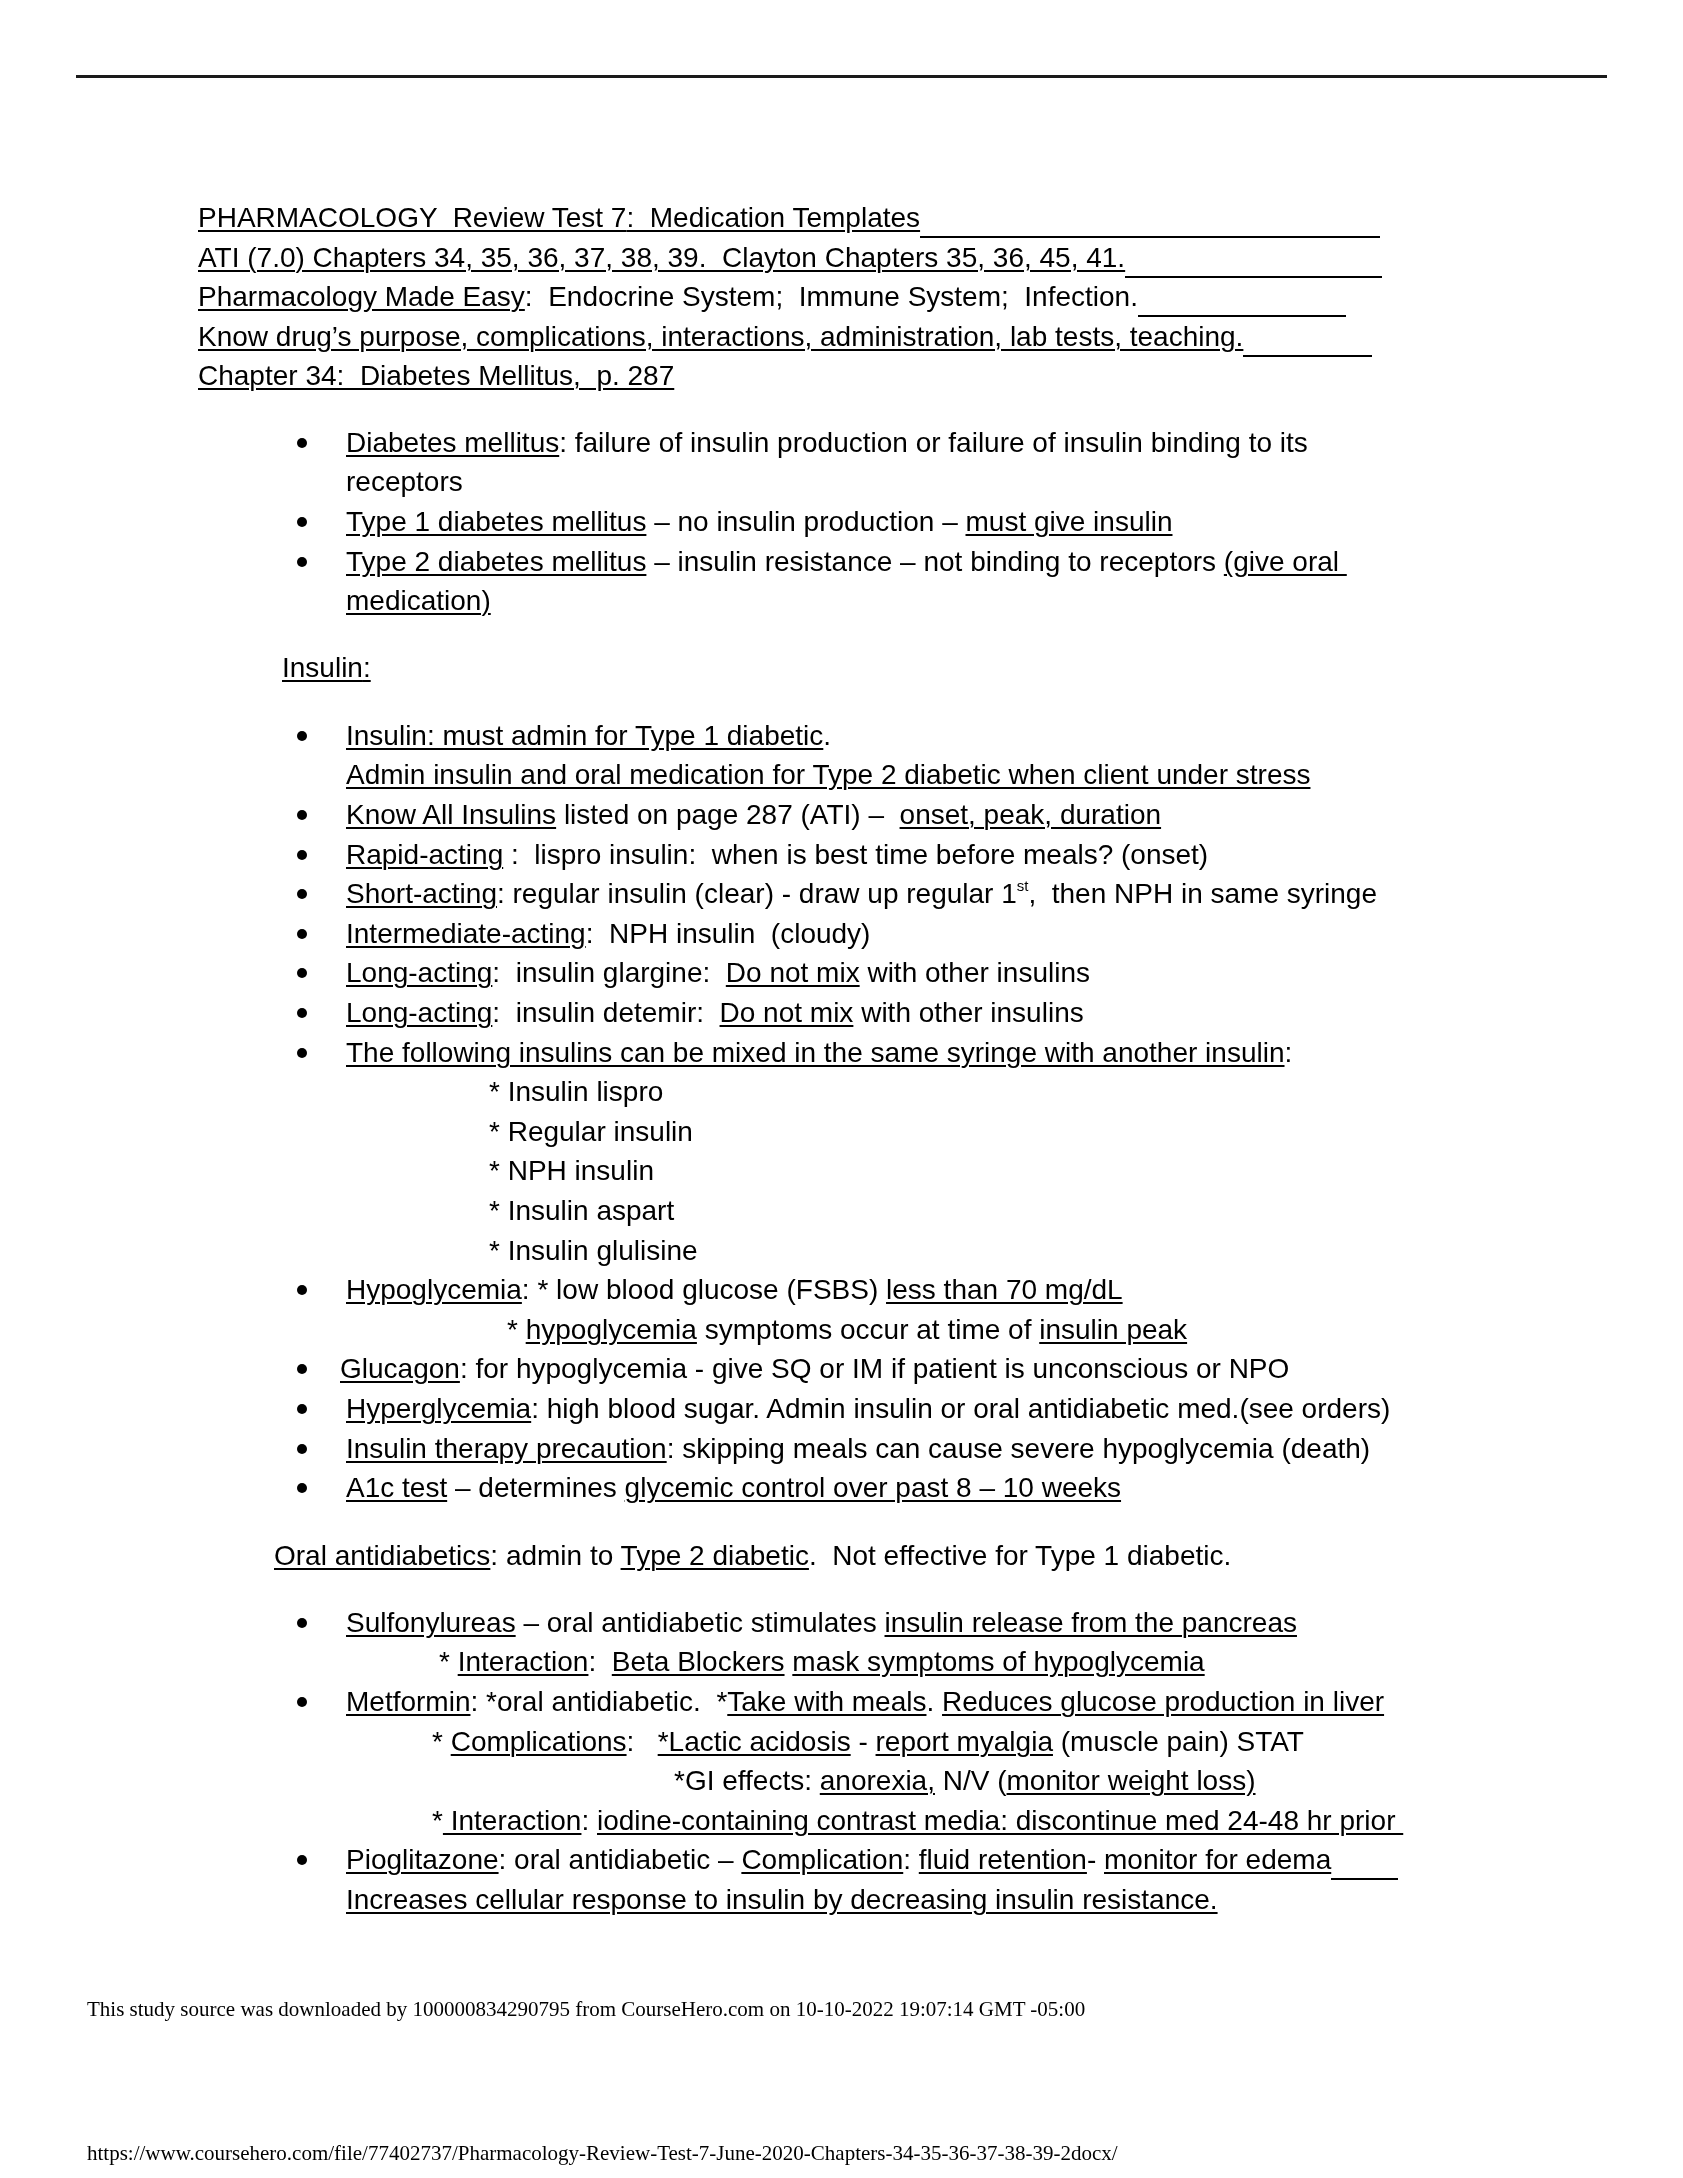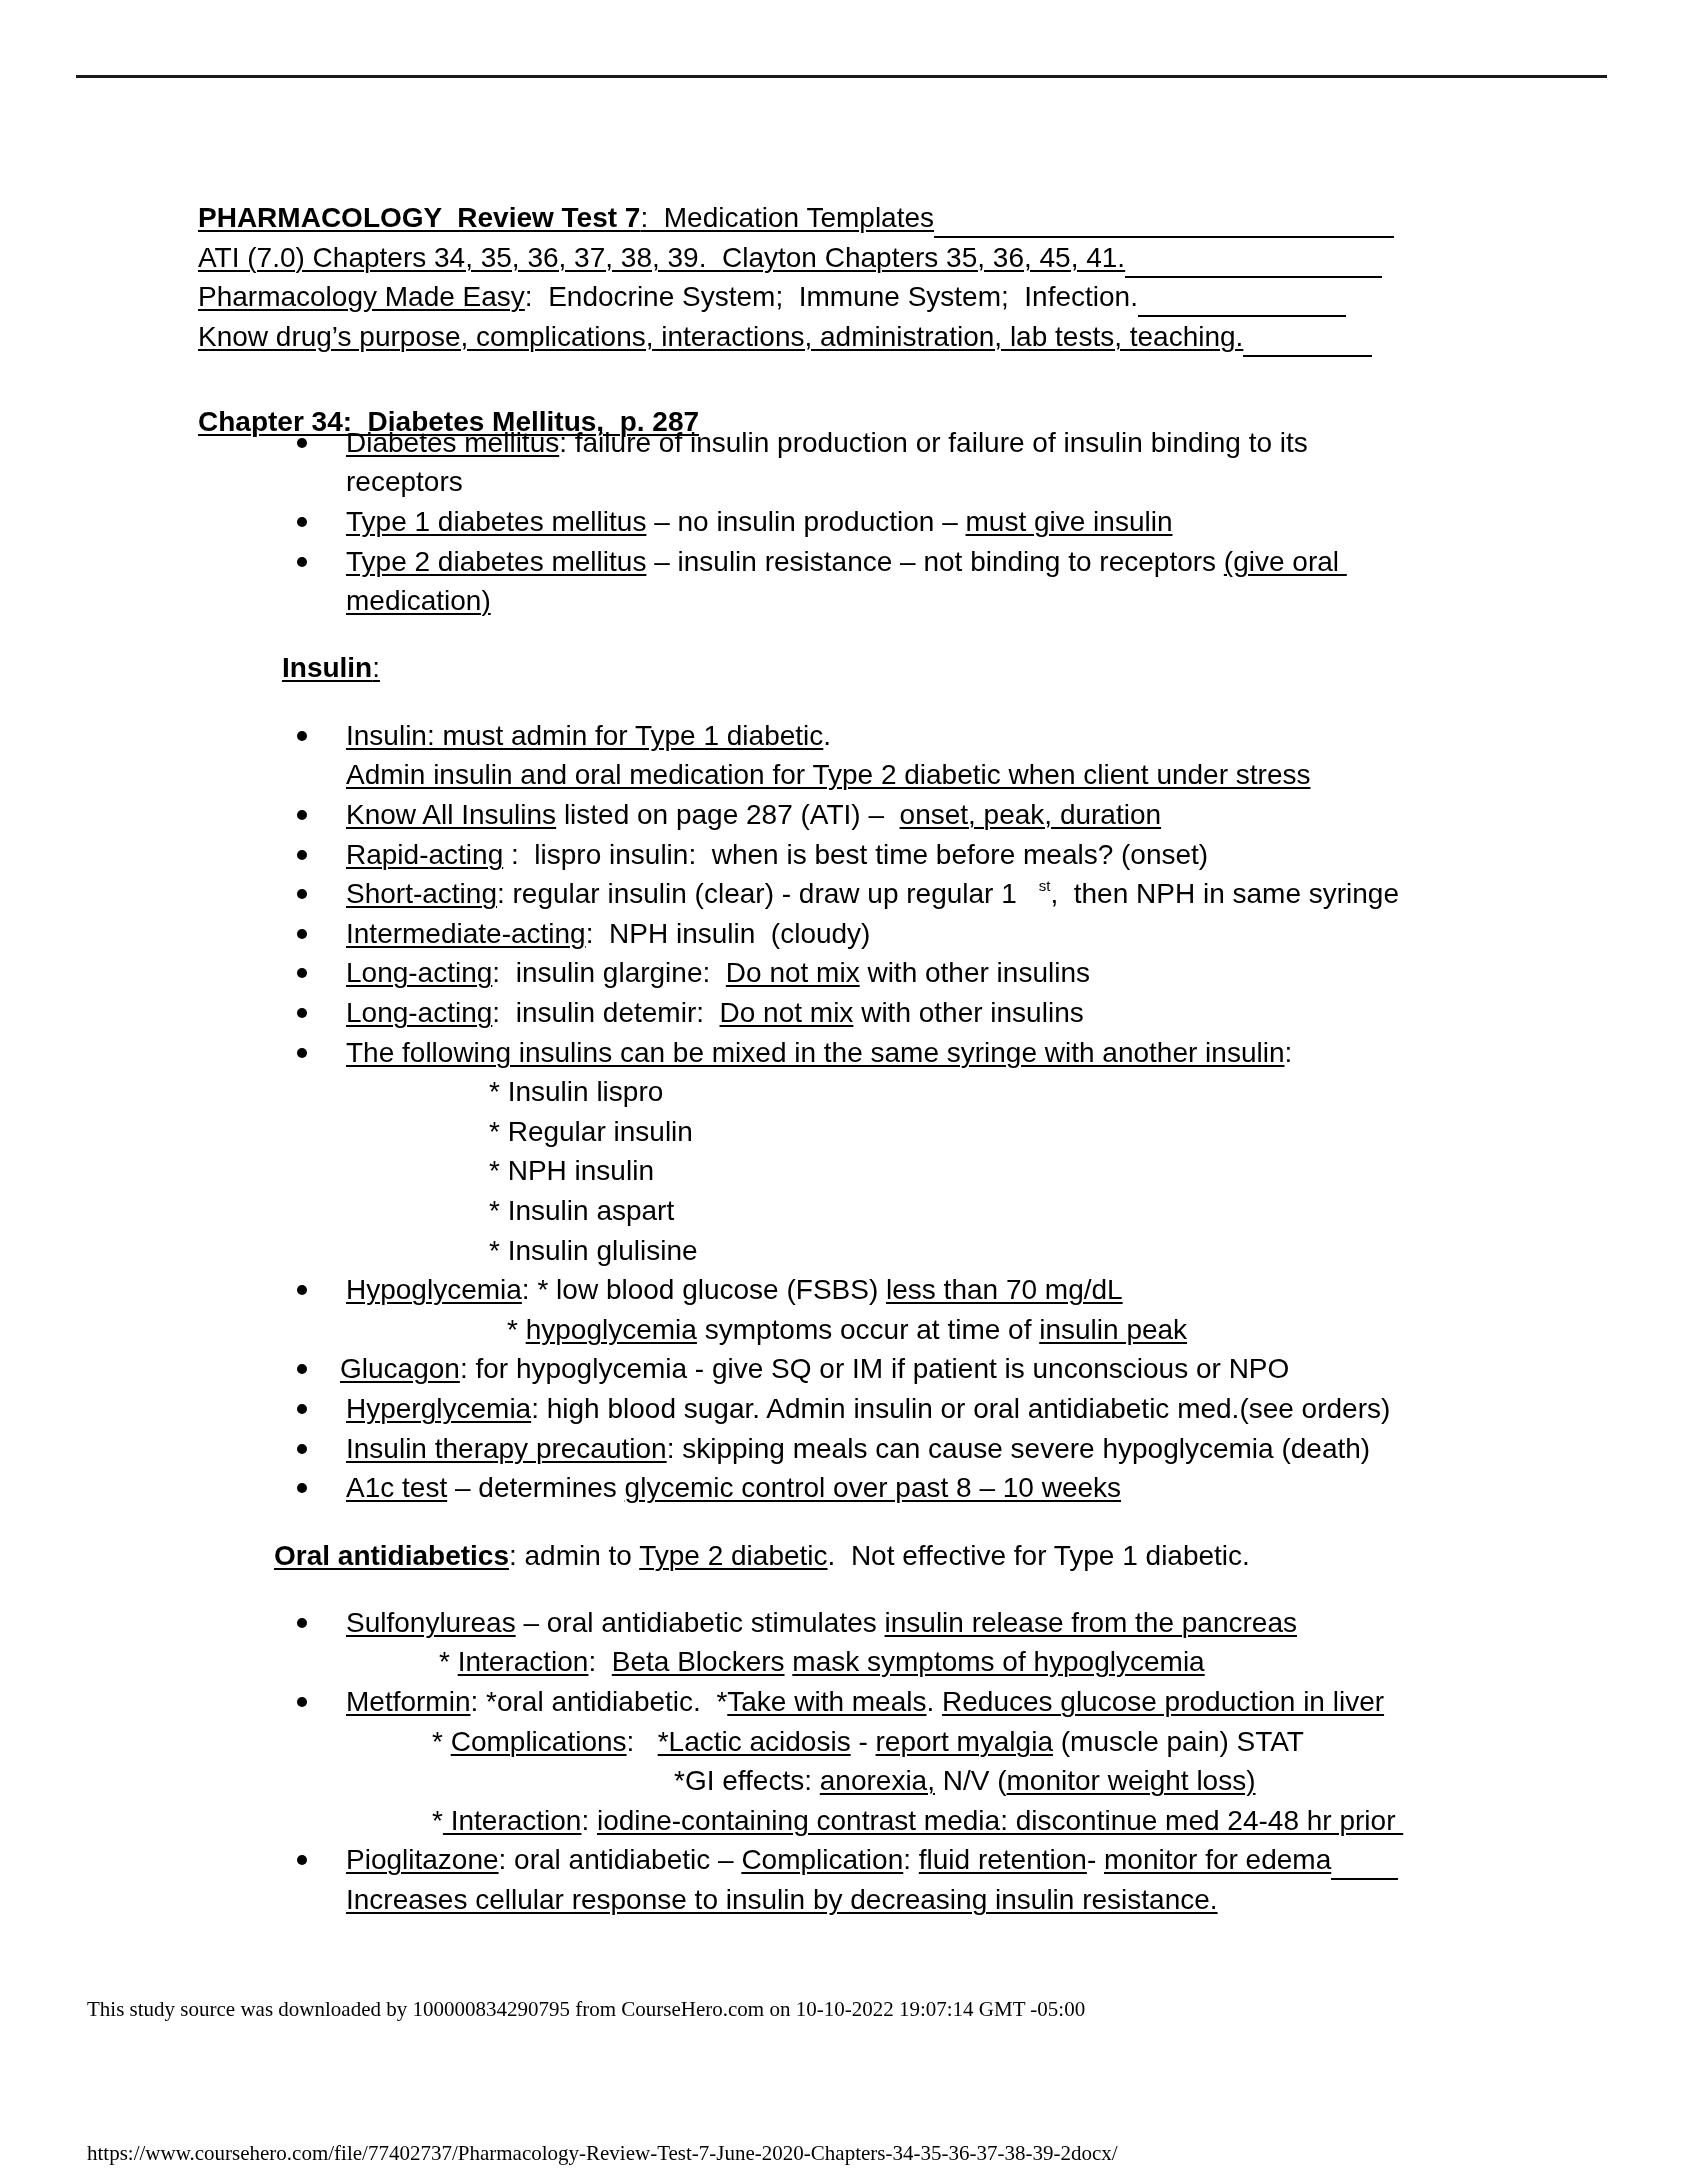--- a/index.html
+++ b/index.html
@@ -1,24 +1,24 @@
 <!DOCTYPE html>
 <html><head>
 <meta charset="utf-8">
 <style>
   html, body { margin: 0; padding: 0; background: #ffffff; }
   body { width: 1683px; height: 2178px; position: relative; overflow: hidden; color: #000; }
   .page { position: absolute; left: 0; top: 0; width: 1683px; height: 2178px; }
   .top-rule { position: absolute; left: 76px; top: 75px; width: 1531px; height: 0; border-top: 3px solid #1a1a1a; }
   .ln { position: absolute; font-family: "Liberation Sans", sans-serif; font-size: 28px; line-height: 40px; white-space: pre; }
   .u { text-decoration: underline; text-underline-offset: 3px; text-decoration-thickness: 2px; }
-  .b { font-weight: bold; margin-top: 46px; }
+  .b { font-weight: normal; }
   .bullet { position: absolute; font-family: "Liberation Sans", sans-serif; font-size: 28px; line-height: 40px; }
   .bullet::before { content: ""; display: inline-block; width: 10px; height: 10px; border-radius: 50%; background: #000; vertical-align: middle; margin-top: -4px; }
-  sup { font-size: 15px; line-height: 0; vertical-align: 12px; margin-left: 22px; }
+  sup { font-size: 15px; line-height: 0; vertical-align: 12px; }
   .footer { position: absolute; font-family: "Liberation Serif", serif; font-size: 21px; line-height: 26px; white-space: pre; }
   .trail { display: inline-block; border-bottom: 2px solid #000; height: 26px; vertical-align: bottom; }
 </style>
 </head>
 <body>
 
 <div class="page">
   <div class="top-rule"></div>
 
   <div class="ln" style="left:198px; top:198px;"><span class="u b">PHARMACOLOGY  Review Test 7</span><span class="u">:  Medication Templates</span><span class="trail" style="width:460px;"></span></div>

